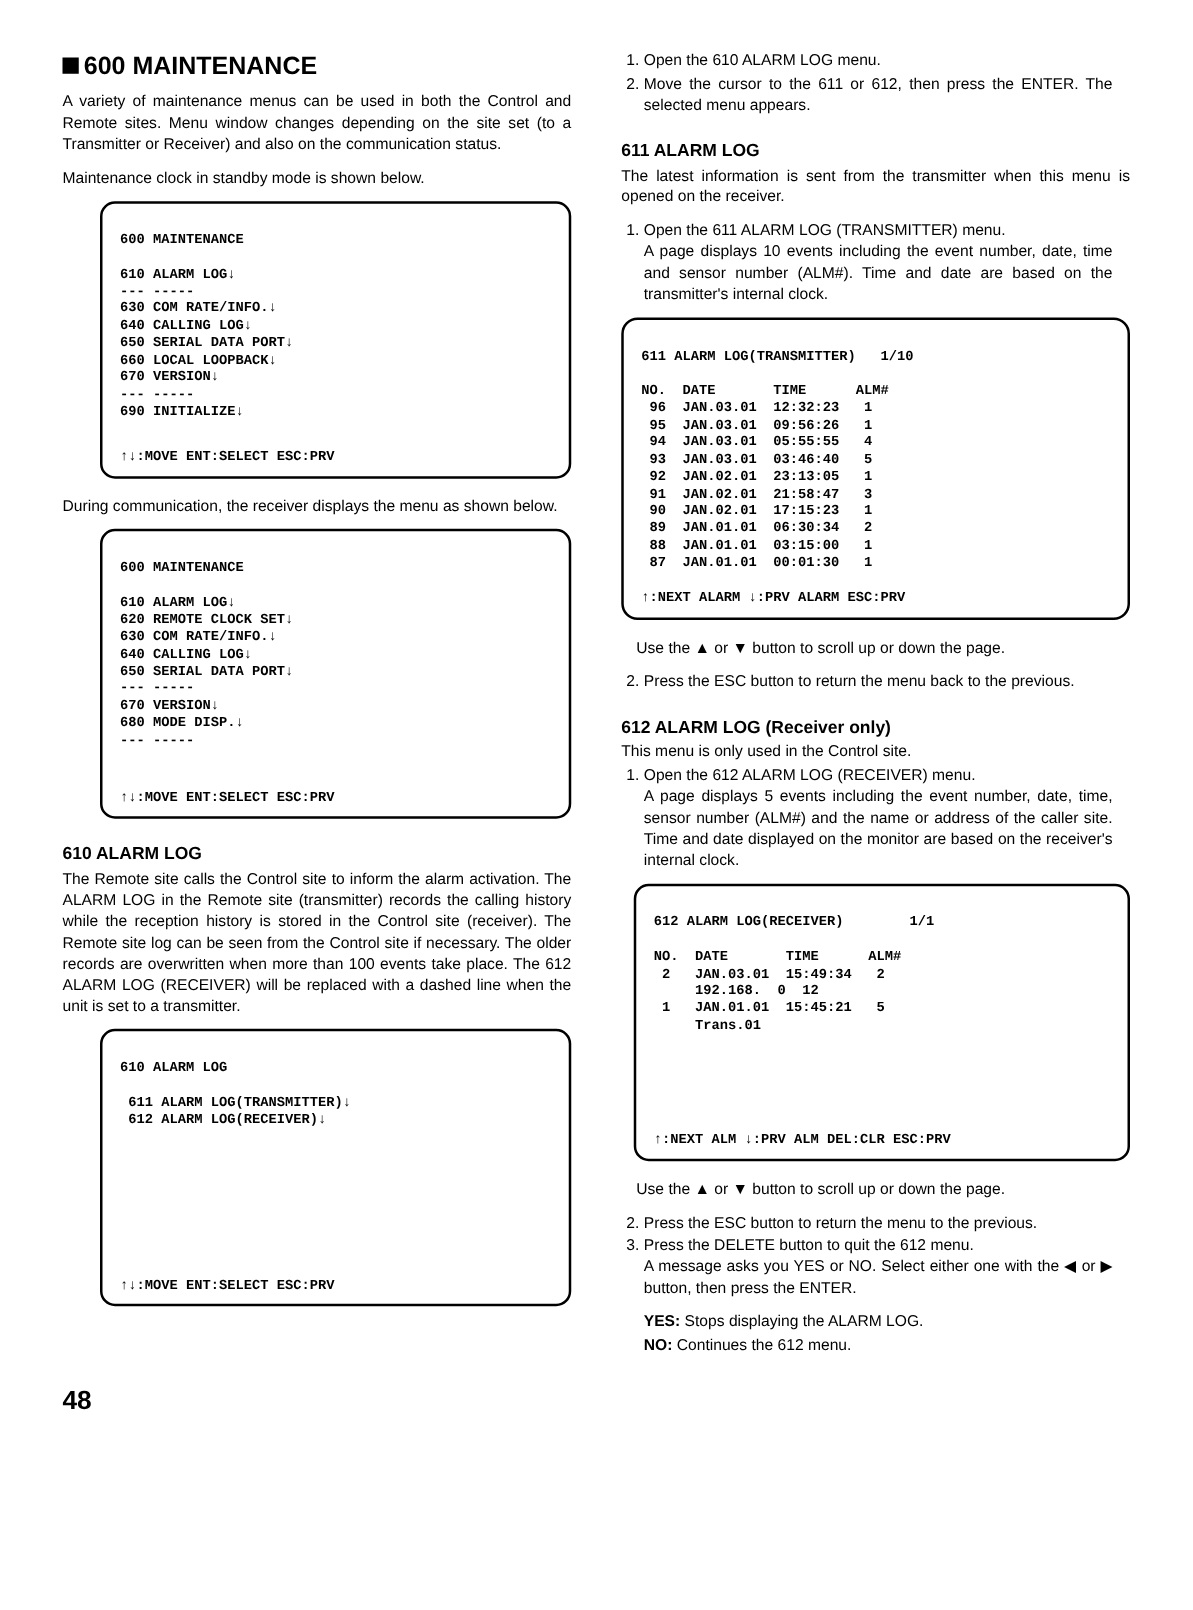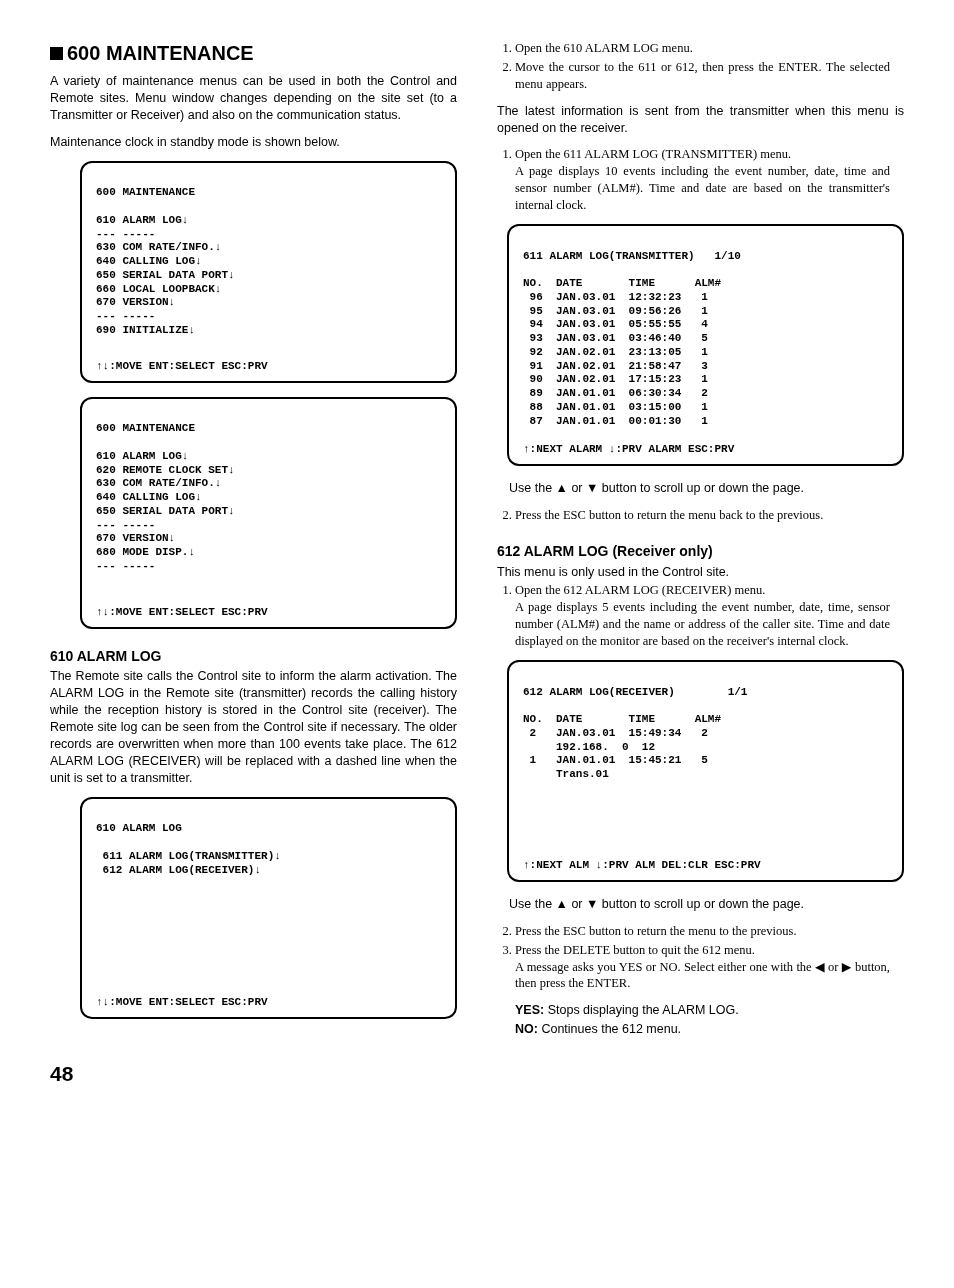--- a/index.html
+++ b/index.html
@@ -38,21 +38,20 @@
     margin: 18px 0 3px 0;
   }
   p {
     margin: 0 0 10px 0;
     text-align: justify;
   }
   ol {
     margin: 0 14px 10px 0;
     padding-left: 18px;
     text-align: justify;
-    font-family: Liberation Serif, serif;
   }
   ol li {
     margin-bottom: 2px;
   }
   .terminal {
     border: 2px solid #000;
     border-radius: 12px;
     padding: 10px 14px 8px 14px;
     margin: 10px 0 14px 30px;
     font-family: "Courier New", monospace;
@@ -98,20 +97,21 @@
 630 COM RATE/INFO.↓
 640 CALLING LOG↓
 650 SERIAL DATA PORT↓
 660 LOCAL LOOPBACK↓
 670 VERSION↓
 --- -----
 690 INITIALIZE↓</span>
 <div class="footer">↑↓:MOVE ENT:SELECT ESC:PRV</div>
     </div>
 
+    <p>During communication, the receiver displays the menu as shown below.</p>
 
     <div class="terminal" style="min-height:210px;">
 <span>600 MAINTENANCE
 
 610 ALARM LOG↓
 620 REMOTE CLOCK SET↓
 630 COM RATE/INFO.↓
 640 CALLING LOG↓
 650 SERIAL DATA PORT↓
 --- -----
@@ -132,28 +132,29 @@
 <div class="footer">↑↓:MOVE ENT:SELECT ESC:PRV</div>
     </div>
   </div>
 
   <div class="col">
     <ol>
       <li>Open the 610 ALARM LOG menu.</li>
       <li>Move the cursor to the 611 or 612, then press the ENTER. The selected menu appears.</li>
     </ol>
 
+    <h2>611 ALARM LOG</h2>
     <p>The latest information is sent from the transmitter when this menu is opened on the receiver.</p>
 
     <ol>
       <li style="white-space:pre-line">Open the 611 ALARM LOG (TRANSMITTER) menu.
 A page displays 10 events including the event number, date, time and sensor number (ALM#). Time and date are based on the transmitter's internal clock.</li>
     </ol>
 
-    <div class="terminal" style="min-height:210px; margin-left:10px;">
+    <div class="terminal" style="min-height:210px; margin-left:0;border-radius:13px;">
 <span>611 ALARM LOG(TRANSMITTER)   1/10
 
 NO.  DATE       TIME      ALM#
  96  JAN.03.01  12:32:23   1
  95  JAN.03.01  09:56:26   1
  94  JAN.03.01  05:55:55   4
  93  JAN.03.01  03:46:40   5
  92  JAN.02.01  23:13:05   1
  91  JAN.02.01  21:58:47   3
  90  JAN.02.01  17:15:23   1

